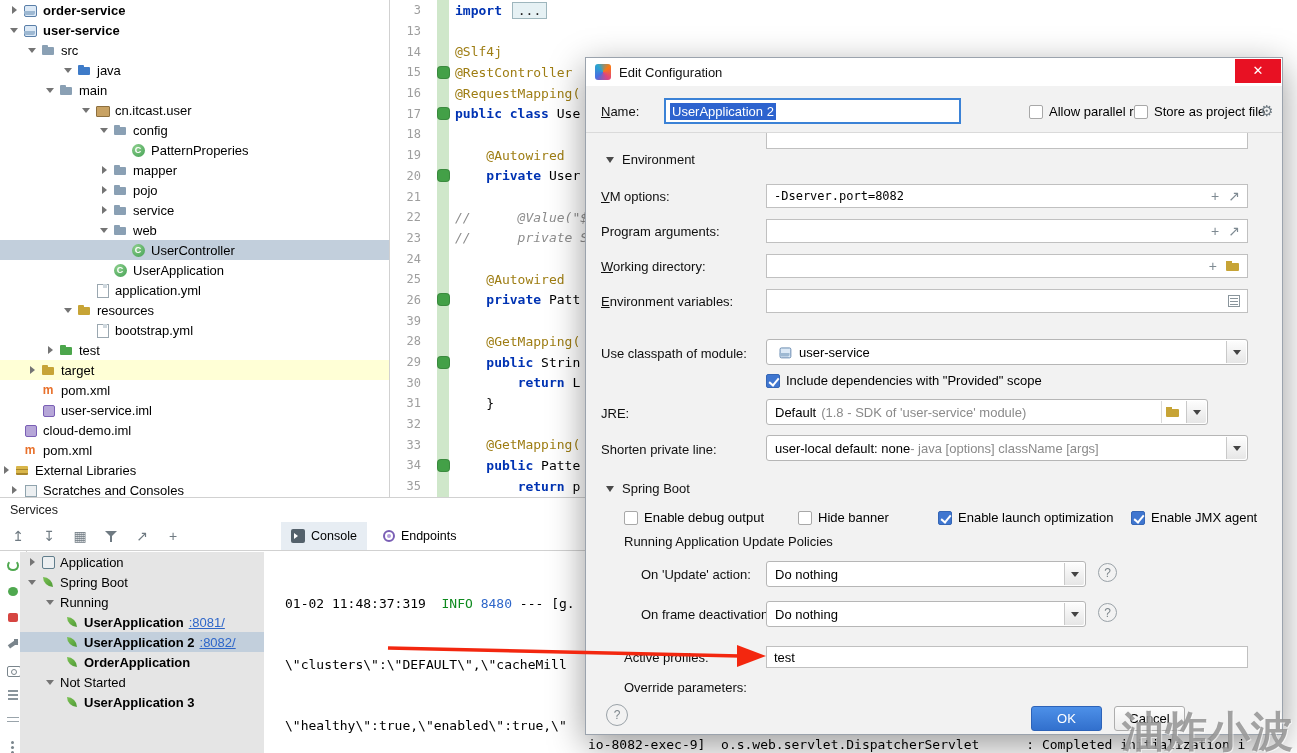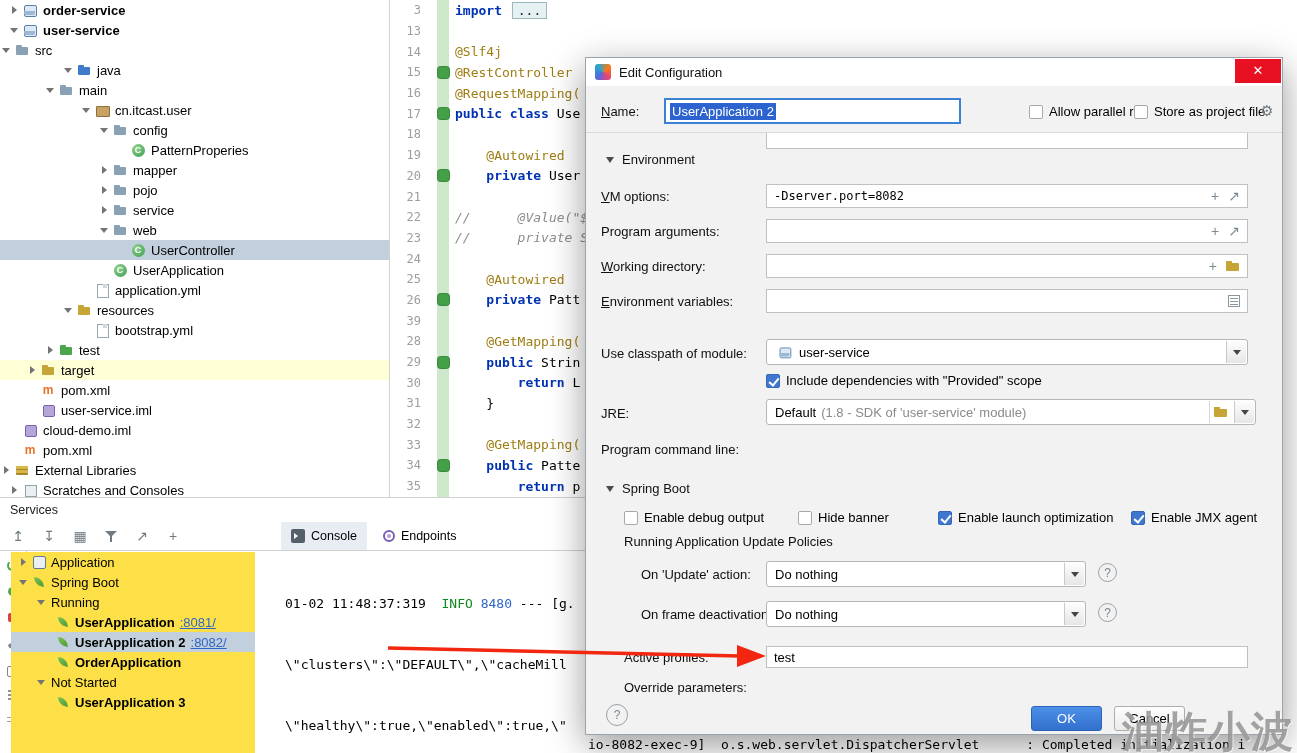--- a/index.html
+++ b/index.html
@@ -89,21 +89,21 @@
   .vico-camera::after{content:"";position:absolute;left:1px;top:3px;width:12px;height:9px;
                       border:1.5px solid #7a858c;border-radius:2px}
   .vico-camera::before{content:"";position:absolute;left:5px;top:6px;width:4px;height:4px;z-index:1;
                        border:1.5px solid #7a858c;border-radius:50%}
   .vico-heap::after{content:"";position:absolute;left:2px;top:2px;width:10px;height:10px;
                     background:repeating-linear-gradient(#8a959c 0 2px,#fff 2px 4px)}
   .vico-lines::after{content:"";position:absolute;left:1px;top:3px;width:12px;height:8px;
                      background:repeating-linear-gradient(#9aa4ab 0 1.5px,#fff 1.5px 4px)}
   .vico-dots::after{content:"";position:absolute;left:5px;top:1px;width:3px;height:3px;background:#7a858c;
                     box-shadow:0 5px 0 #7a858c,0 10px 0 #7a858c;border-radius:50%}
-  #svc-tree{position:absolute;left:11px;top:552px;width:244px;height:201px;background:#fde047;z-index:1}
+  #svc-tree{position:absolute;left:20px;top:552px;width:244px;height:201px;background:#e5e5e5;z-index:1}
   .srow{height:20px;display:flex;align-items:center;white-space:nowrap;font-size:13px}
   .srow.sel{background:#c2cfdc}
   .slabel{margin-left:4px}
   .appname{font-weight:bold;margin-left:4px}
   .port{color:#2e66c9;text-decoration:underline;margin-left:5px}
   .ic-leaf::after{content:"";position:absolute;left:3px;top:3px;width:10px;height:10px;
                   background:linear-gradient(135deg,#7cc255,#4e9a35);border-radius:0 100% 0 100%}
   .ic-app::after{content:"";position:absolute;left:2px;top:2px;width:11px;height:11px;
                  border:1.5px solid #607d8b;border-radius:2px;background:#eceff1}
   
@@ -192,21 +192,21 @@
   <div class="prow" style="padding-left:8px">
       <span class="tri tri-r"></span>
       <span class="ic ic-module"></span>
       <span class="plabel bold">order-service</span>
     </div>
   <div class="prow" style="padding-left:8px">
       <span class="tri tri-d"></span>
       <span class="ic ic-module"></span>
       <span class="plabel bold">user-service</span>
     </div>
-  <div class="prow" style="">
+  <div class="prow" style="padding-left:26px">
       <span class="tri tri-d"></span>
       <span class="ic fold fold-gray"></span>
       <span class="plabel">src</span>
     </div>
   <div class="prow" style="padding-left:62px">
       <span class="tri tri-d"></span>
       <span class="ic fold fold-blue"></span>
       <span class="plabel">java</span>
     </div>
   <div class="prow" style="padding-left:44px">
@@ -510,30 +510,35 @@
     <span style="margin-left:6px">user-service</span>
     <span class="arrowbtn"></span>
   </div>
 
   <div class="cbrow" style="left:180px;top:315px">
       <span class="cb on"></span>
       <span>Include dependencies with "Provided" scope</span>
     </div>
 
   <span class="dlabel" style="left:15px;top:348px">JRE:</span>
-  <div class="combo" style="left:180px;top:341px;width:490px">
+  <div class="combo" style="left:180px;top:341px;width:442px">
     <span>Default</span>
     <span class="dim" style="margin-left:5px">(1.8 - SDK of 'user-service' module)</span>
     <span class="folder-slot">
         <span class="mini-folder"></span>
       </span>
     <span class="arrowbtn"></span>
   </div>
 
-  <span class="dlabel" style="left:15px;top:384px">Program command line:</span>
+  <span class="dlabel" style="left:15px;top:384px">Shorten private line:</span>
+  <div class="combo" style="left:180px;top:377px;width:482px">
+    <span>user-local default: none</span>
+    <span class="dim"> - java [options] className [args]</span>
+    <span class="arrowbtn"></span>
+  </div>
 
   <div class="sect" style="left:20px;top:423px">
       <span class="tridown"></span>
       <span>Spring Boot</span>
     </div>
 
   <div class="cbrow" style="left:38px;top:452px">
       <span class="cb"></span>
       <span>Enable debug output</span>
     </div>

